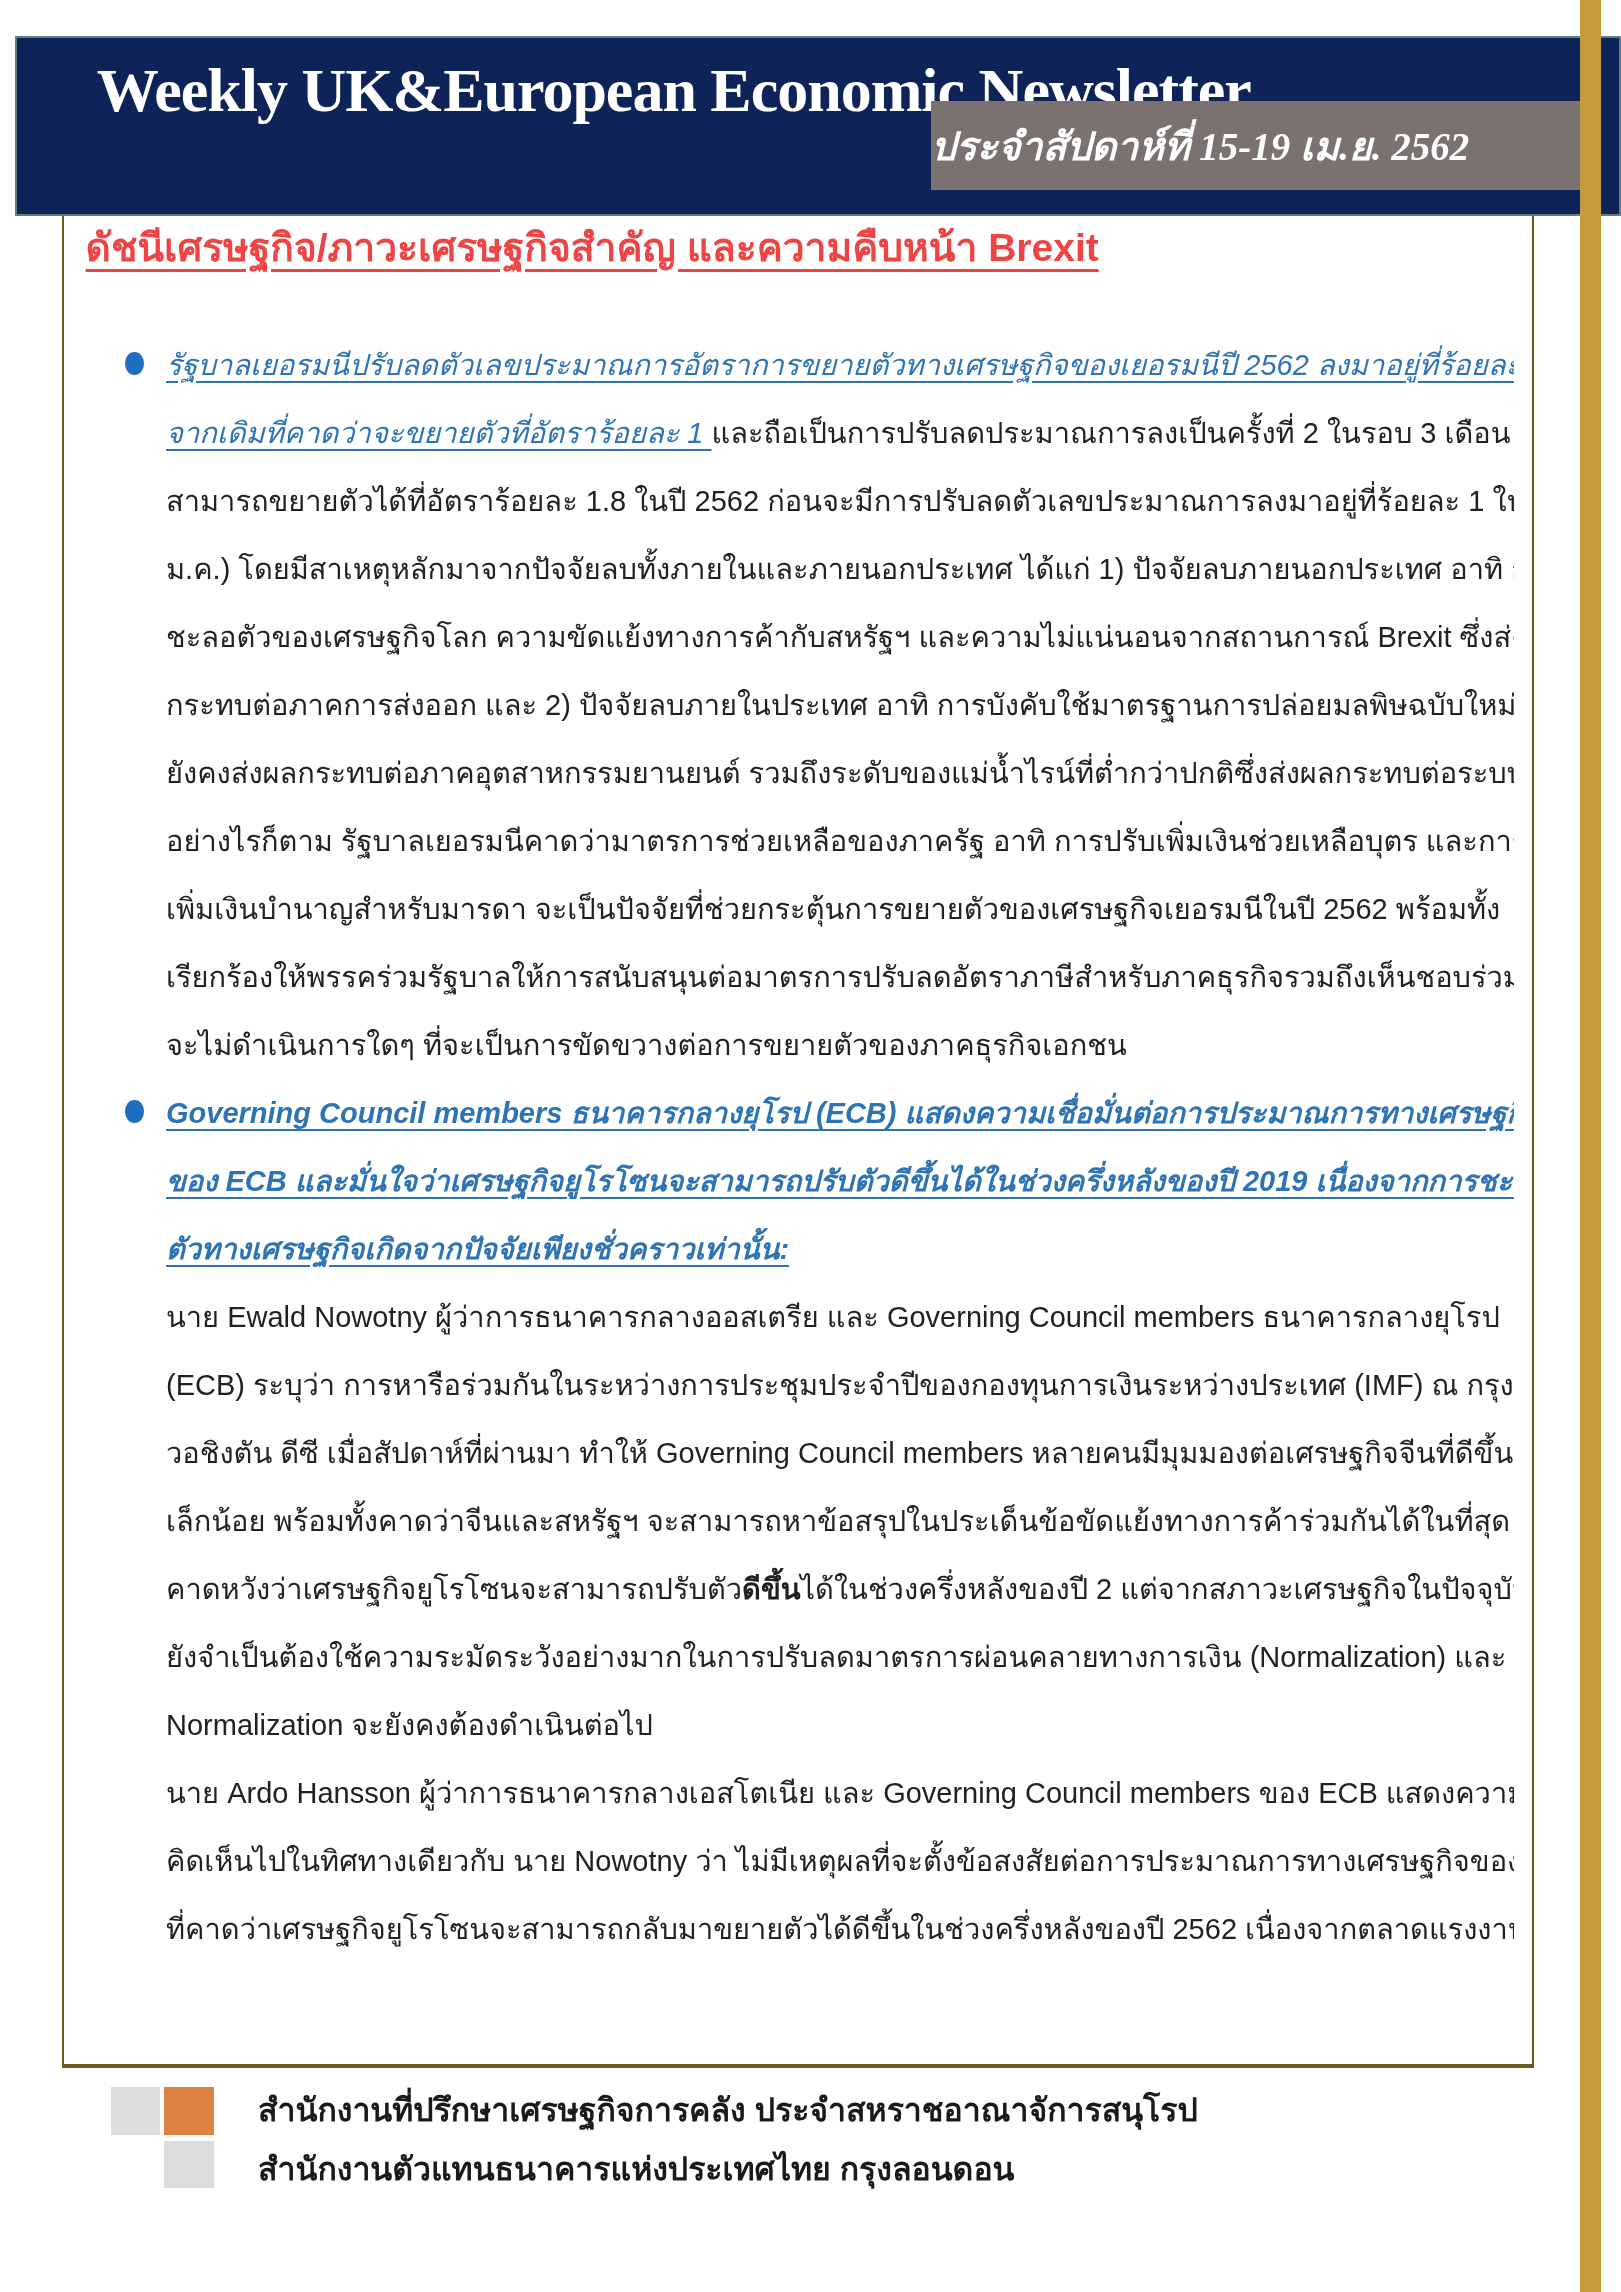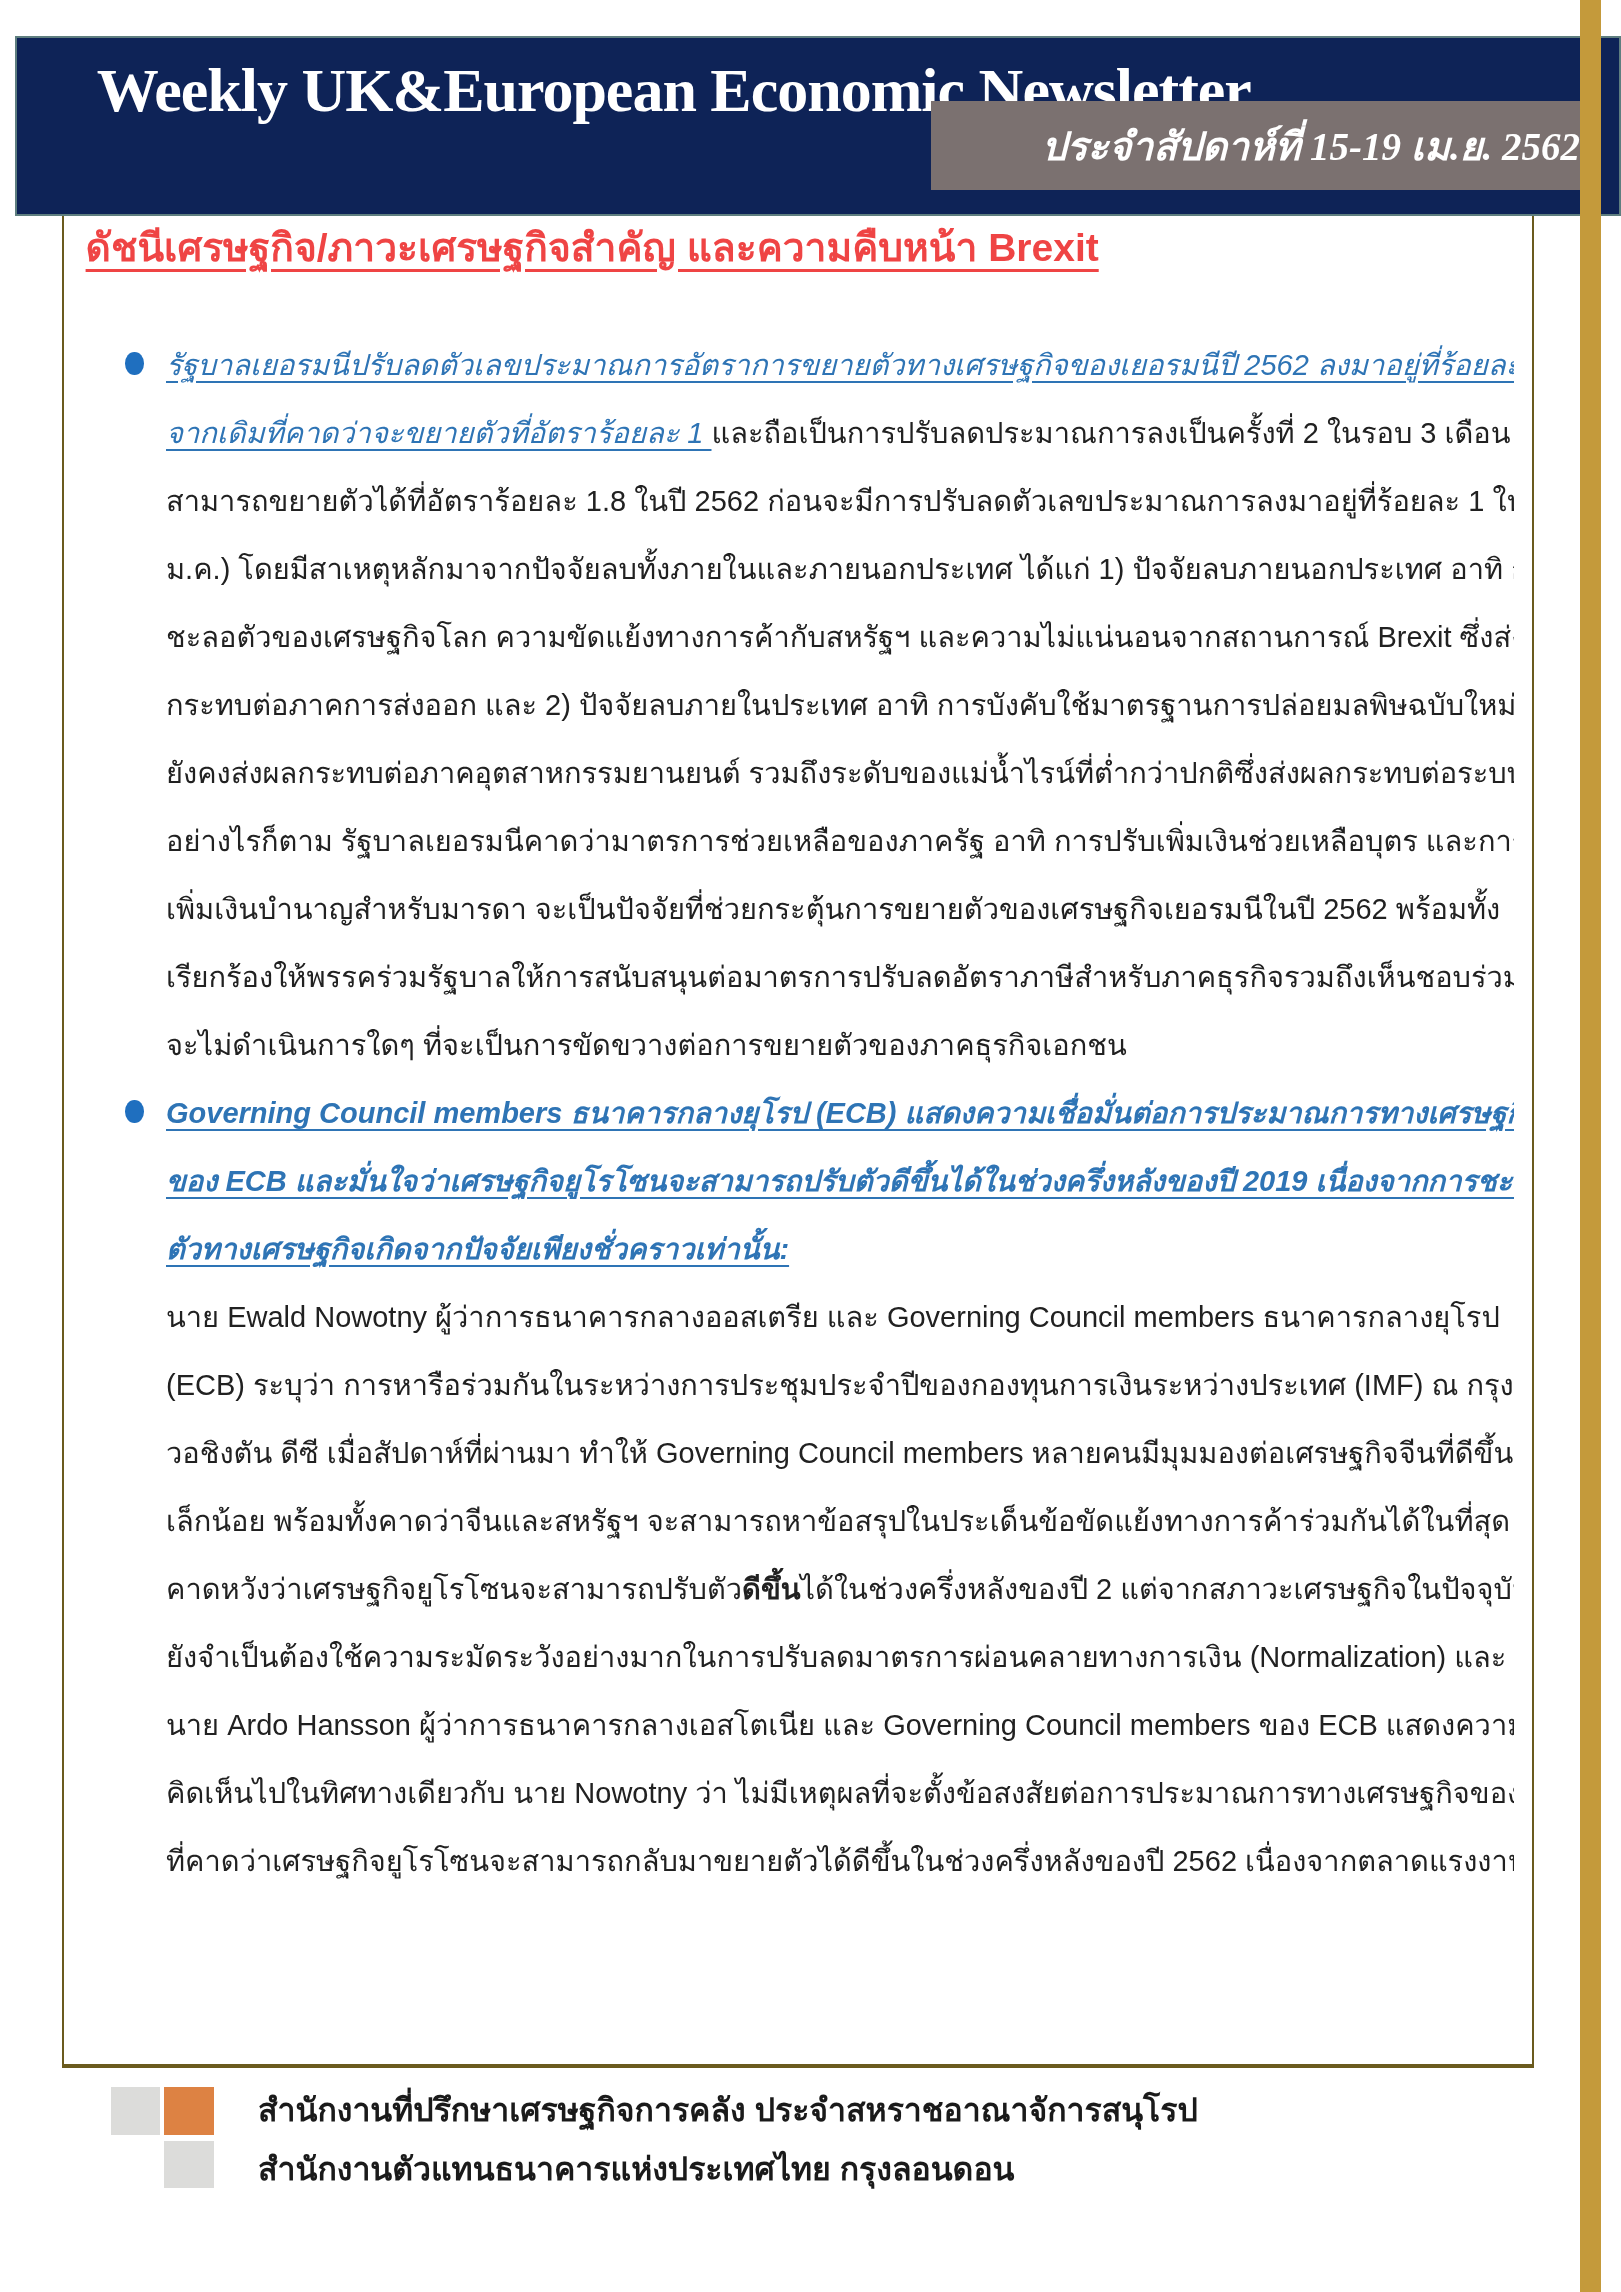--- a/index.html
+++ b/index.html
@@ -9,21 +9,21 @@
   
   .gold-stripe{position:absolute;left:1580px;top:0;width:20.6px;height:2293px;background:#C49A3B;z-index:5;}
 
   
   .header-band{position:absolute;left:14.7px;top:7.8px;width:1606px;height:180px;
     background:#0E2357;border:2.9px solid #5E7E7F;box-sizing:border-box;z-index:2;margin-top:28px;}
   .header-title{position:absolute;left:80px;top:17.6px;width:1372px;
     font-family:"Liberation Serif","DejaVu Serif",serif;font-weight:bold;
     font-size:62px;color:#ffffff;letter-spacing:-1px;white-space:nowrap;}
   .subtitle-band{position:absolute;left:931px;top:101px;width:649px;height:89px;
-    background:#7B7170;z-index:3;display:flex;align-items:center;justify-content:flex-end;}
+    background:#7B7170;z-index:3;display:flex;align-items:center;justify-content:flex-start;}
   .subtitle-text{font-family:"Liberation Serif","DejaVu Serif",serif;font-style:italic;font-weight:bold;
     font-size:39px;color:#ffffff;white-space:nowrap;}
 
   
   .content-box{position:absolute;left:62px;top:203px;width:1472px;height:1865px;
     border:2.9px solid #6B5B1E;border-bottom-width:4.9px;box-sizing:border-box;background:#ffffff;z-index:1;}
   .section-heading{margin:15.7px 0 0 21.6px;font-size:39px;line-height:53px;font-weight:bold;
     color:#ef4444;text-decoration:underline;text-underline-offset:7.8px;white-space:nowrap;}
 
   .bullet-list{margin-top:57px;}
@@ -82,20 +82,21 @@
           <span class="bullet-dot"></span>
           <div class="tline"><span class="seg-lead2">Governing Council members ธนาคารกลางยุโรป (ECB) แสดงความเชื่อมั่นต่อการประมาณการทางเศรษฐกิจ</span></div>
           <div class="tline"><span class="seg-lead2">ของ ECB และมั่นใจว่าเศรษฐกิจยูโรโซนจะสามารถปรับตัวดีขึ้นได้ในช่วงครึ่งหลังของปี 2019 เนื่องจากการชะลอ</span></div>
           <div class="tline"><span class="seg-lead2">ตัวทางเศรษฐกิจเกิดจากปัจจัยเพียงชั่วคราวเท่านั้น:</span></div>
           <div class="tline"><span>นาย Ewald Nowotny ผู้ว่าการธนาคารกลางออสเตรีย และ Governing Council members ธนาคารกลางยุโรป</span></div>
           <div class="tline"><span>(ECB) ระบุว่า การหารือร่วมกันในระหว่างการประชุมประจำปีของกองทุนการเงินระหว่างประเทศ (IMF)  ณ กรุง</span></div>
           <div class="tline"><span>วอชิงตัน ดีซี เมื่อสัปดาห์ที่ผ่านมา ทำให้ Governing Council members หลายคนมีมุมมองต่อเศรษฐกิจจีนที่ดีขึ้น</span></div>
           <div class="tline"><span>เล็กน้อย พร้อมทั้งคาดว่าจีนและสหรัฐฯ จะสามารถหาข้อสรุปในประเด็นข้อขัดแย้งทางการค้าร่วมกันได้ในที่สุด โดยตน</span></div>
           <div class="tline"><span>คาดหวังว่าเศรษฐกิจยูโรโซนจะสามารถปรับตัว</span><span class="seg-bold">ดีขึ้น</span><span>ได้ในช่วงครึ่งหลังของปี 2 แต่จากสภาวะเศรษฐกิจในปัจจุบัน ECB</span></div>
           <div class="tline"><span>ยังจำเป็นต้องใช้ความระมัดระวังอย่างมากในการปรับลดมาตรการผ่อนคลายทางการเงิน (Normalization) และ</span></div>
+          <div class="tline"><span>Normalization จะยังคงต้องดำเนินต่อไป</span></div>
           <div class="tline"><span>นาย Ardo Hansson ผู้ว่าการธนาคารกลางเอสโตเนีย และ Governing Council members ของ ECB แสดงความ</span></div>
           <div class="tline"><span>คิดเห็นไปในทิศทางเดียวกับ นาย Nowotny ว่า ไม่มีเหตุผลที่จะตั้งข้อสงสัยต่อการประมาณการทางเศรษฐกิจของ ECB</span></div>
           <div class="tline"><span>ที่คาดว่าเศรษฐกิจยูโรโซนจะสามารถกลับมาขยายตัวได้ดีขึ้นในช่วงครึ่งหลังของปี 2562 เนื่องจากตลาดแรงงานยังคงมี</span></div>
         </div>
       </div>
   </div>
 
   <div class="footer">
     <div class="sq sq-gray1"></div>
     <div class="sq sq-orange"></div>

